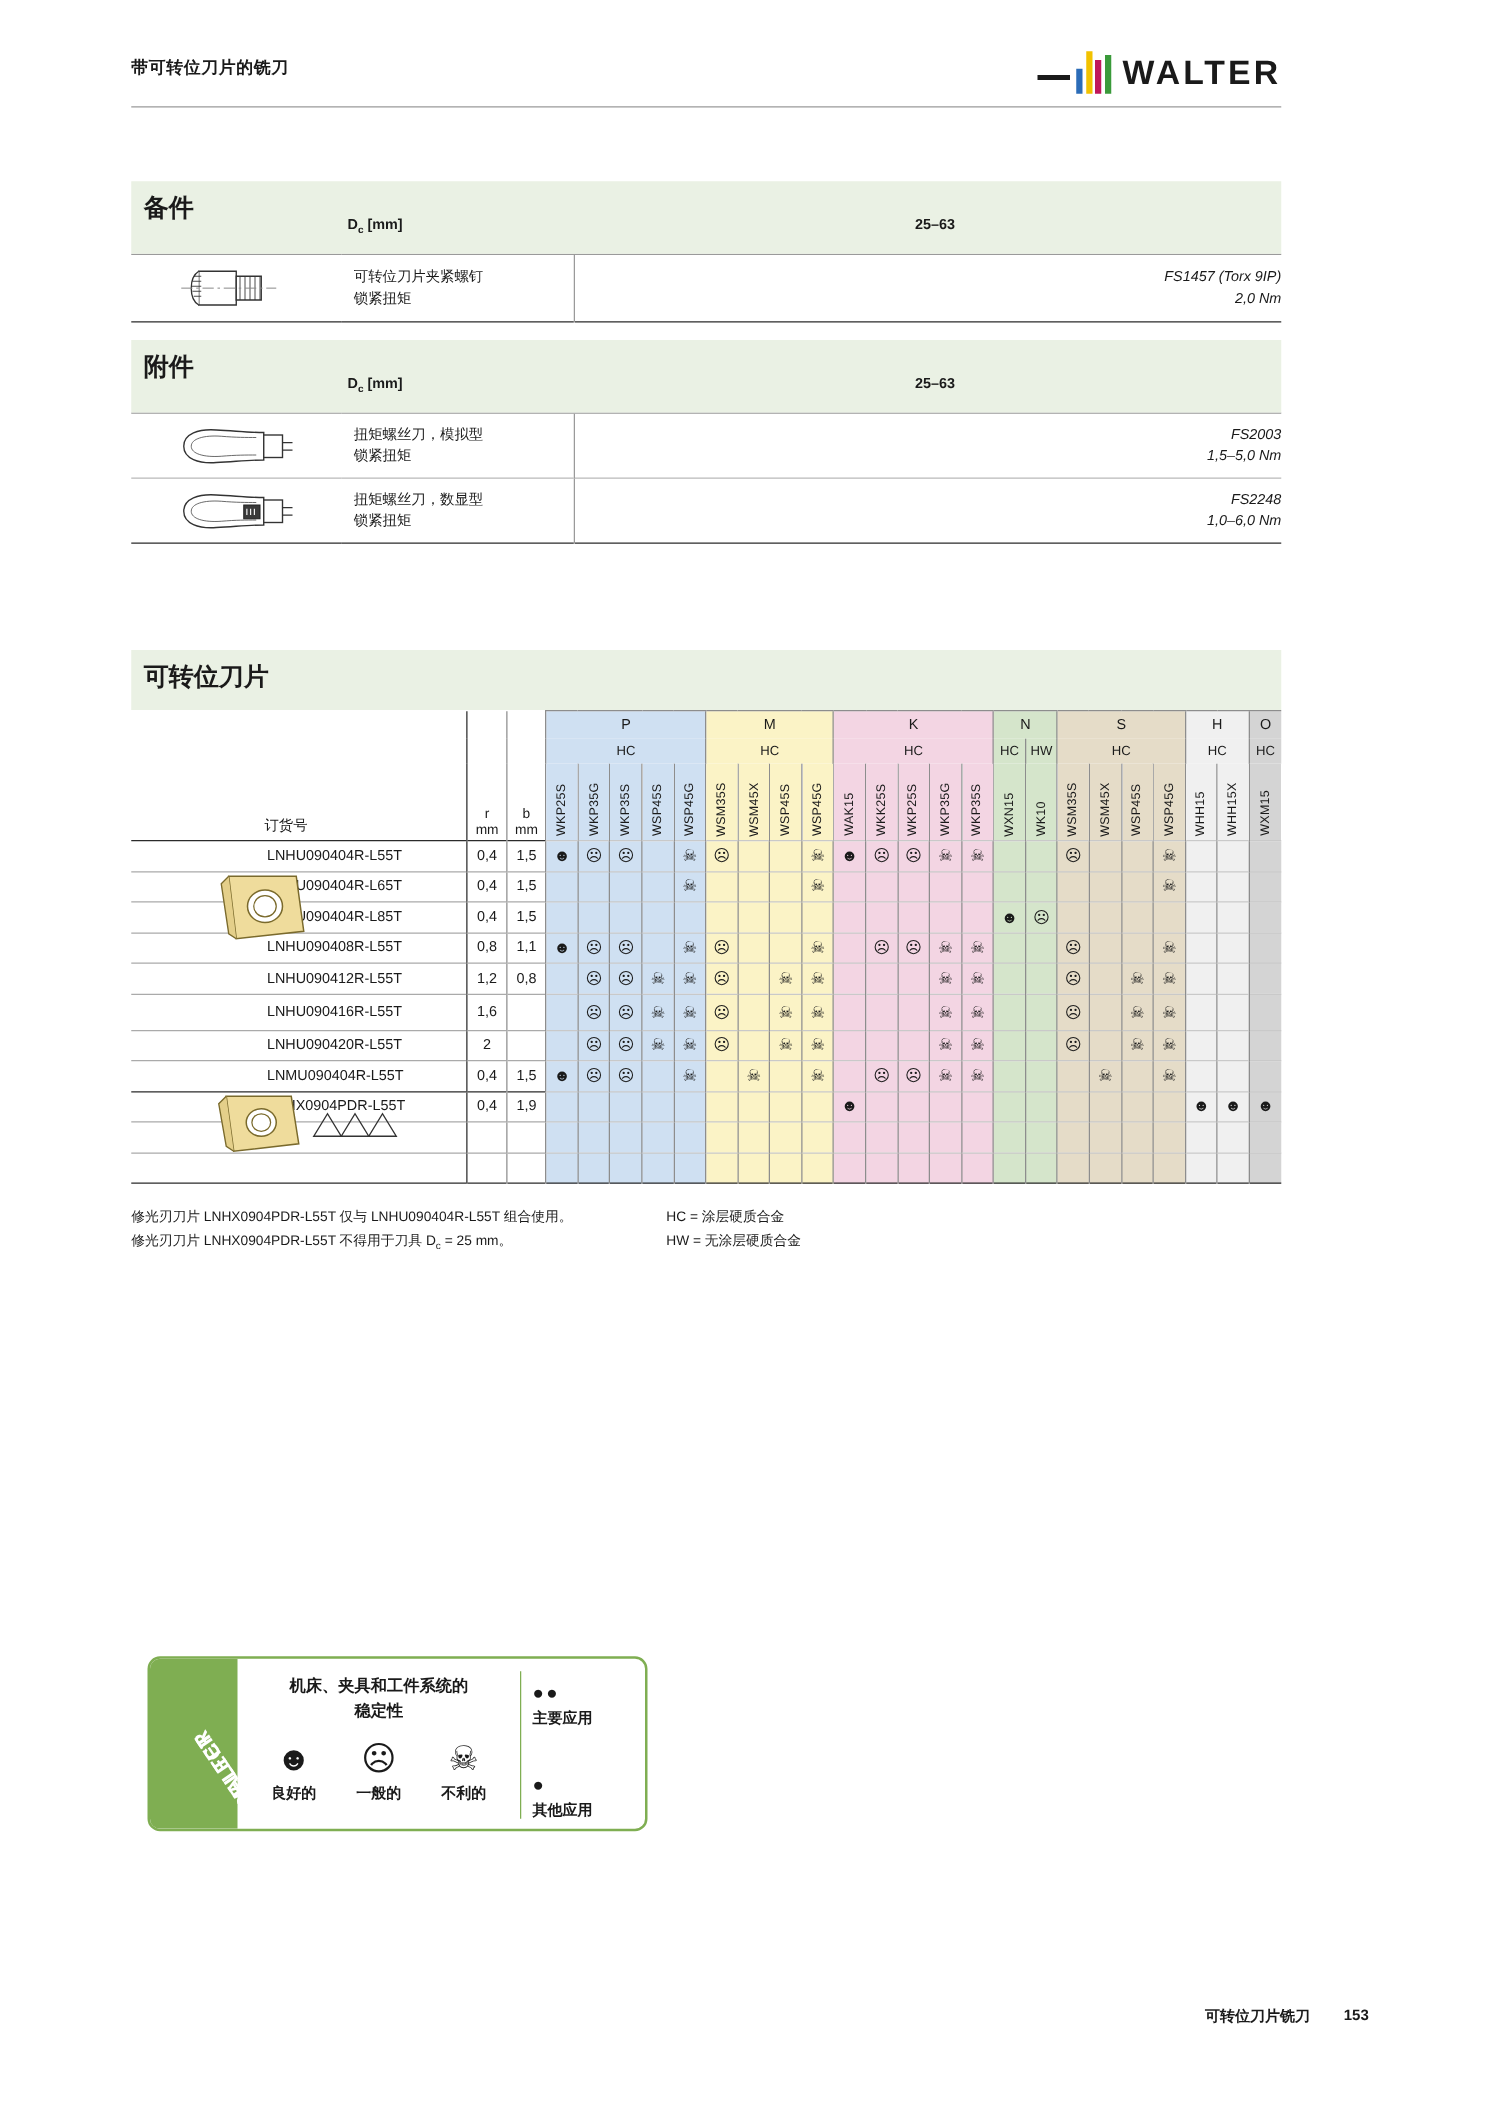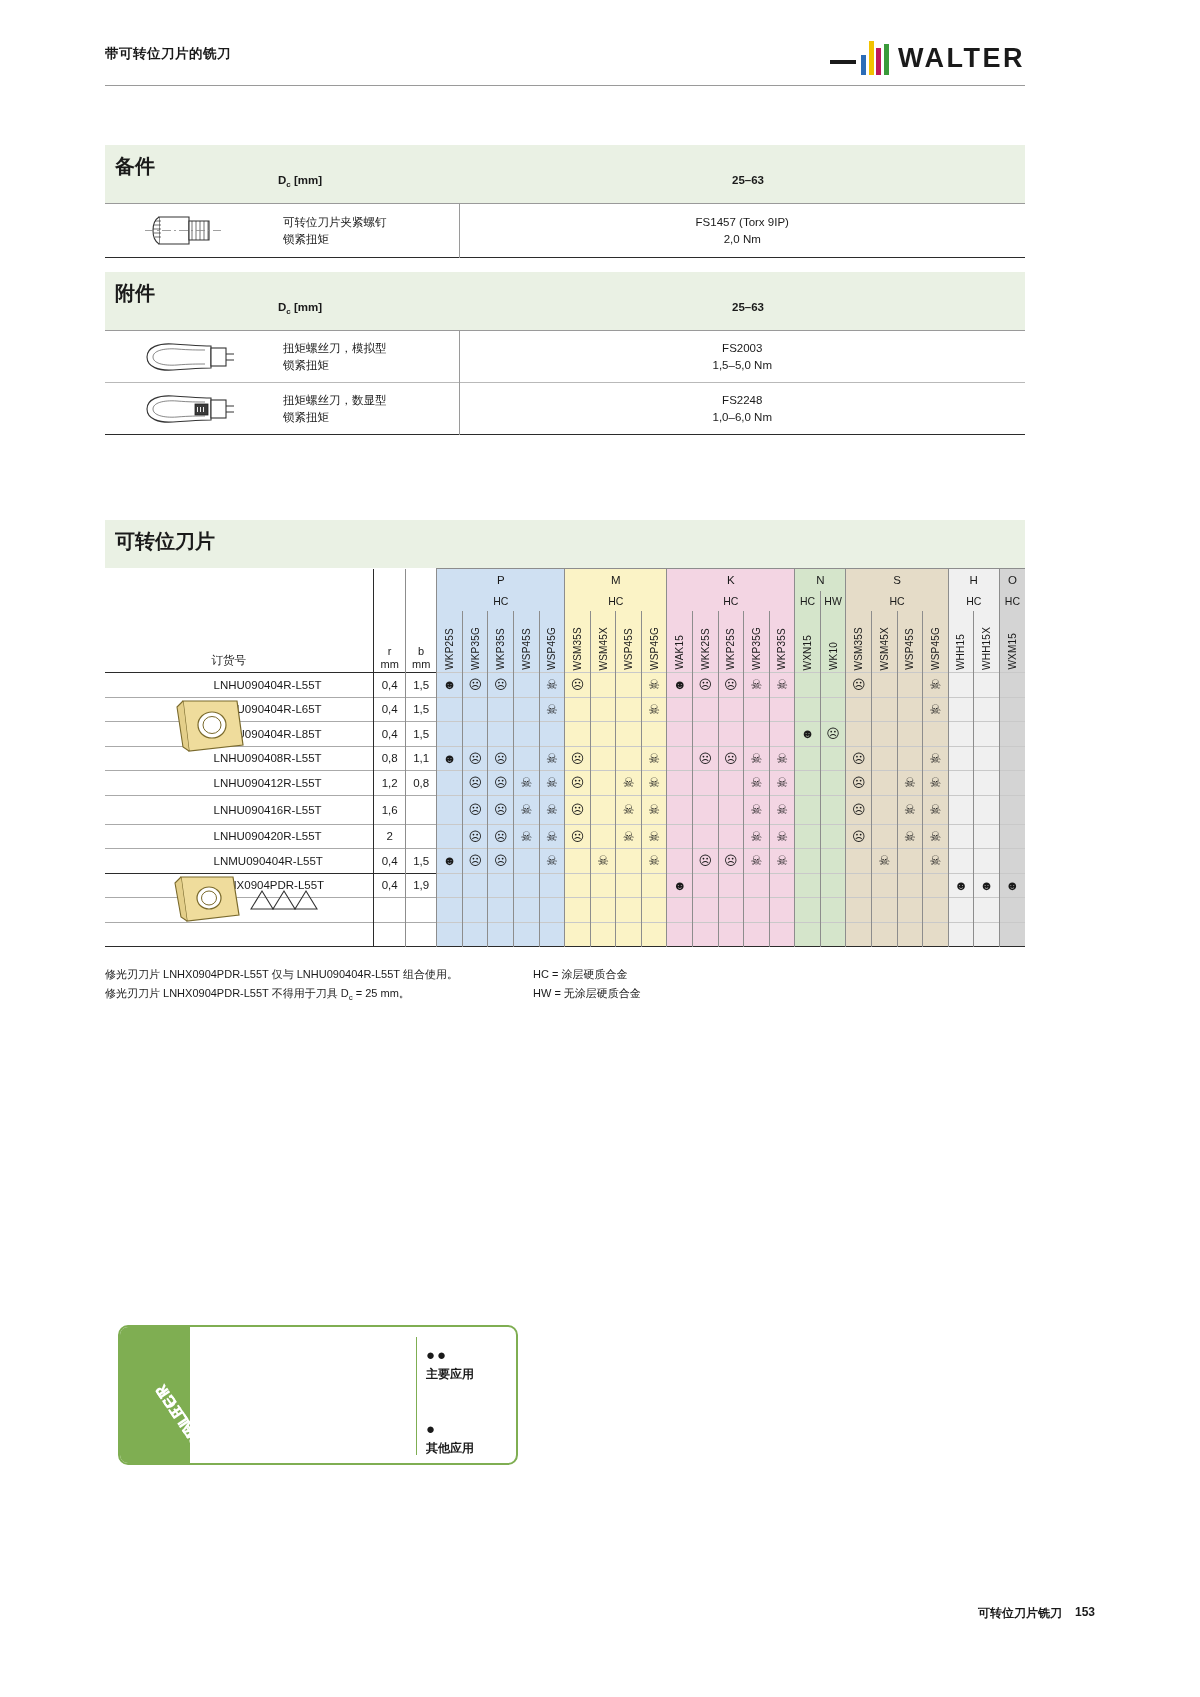--- a/index.html
+++ b/index.html
@@ -29,21 +29,21 @@
   .sect-head { background:#eaf1e4; height:58px; position:relative; }
   .sect-title { position:absolute; left:10px; top:8px; font-size:20px; font-weight:bold; }
   .sect-dc { position:absolute; left:173px; top:29px; font-size:11.5px; font-weight:bold; }
   .sect-dc sub { font-size:8px; }
   .dc-val { position:absolute; top:29px; font-size:11.5px; font-weight:bold; }
 
   table.acc { border-collapse:collapse; width:920px; table-layout:fixed; }
   table.acc td { font-size:11.5px; vertical-align:middle; padding:0; }
   .c-icon { width:168px; }
   .c-desc { width:186px; }
-  .c-val  { width:566px; text-align:center; }
+  .c-val  { width:566px; text-align:right;font-style:italic; }
   .rowline td { border-top:1px solid #9a9a9a; }
   .rowline-thin td { border-top:1px solid #b9b9b9; }
   .vsep { border-left:1px solid #9a9a9a; }
   .desc-txt { line-height:1.45; padding-left:10px; }
   .val-txt { line-height:1.45; }
   .botline { border-top:1px solid #2b2b2b; }
 
   
   .icn { display:block; margin:0 auto; }
 
@@ -709,27 +709,45 @@
     <div>HW = 无涂层硬质合金</div>
   </div>
 
   <div class="select-box">
     <div class="select-left">
       <span>
         <span>WALTER</span><br>
         <span>SELECT</span>
       </span>
     </div>
+    <div class="select-mid">
+      <div class="cap">机床、夹具和工件系统的</div>
+      <div class="cap">稳定性</div>
+      <div class="faces">
+        <div class="face">
+          <div class="f">☻</div>
+          <div class="t">良好的</div>
+        </div>
+        <div class="face">
+          <div class="f">☹</div>
+          <div class="t">一般的</div>
+        </div>
+        <div class="face">
+          <div class="f">☠</div>
+          <div class="t">不利的</div>
+        </div>
+      </div>
+    </div>
     <div class="select-div"></div>
     <div class="select-right">
       <div class="dots">●●</div>
       <div class="ln" style="margin-top:4px;">主要应用</div>
       <div class="dots" style="margin-top:38px;">●</div>
       <div class="ln" style="margin-top:4px;">其他应用</div>
     </div>
   </div>
 
   <div class="footer">
-    <div class="footer-txt" style="right:138px;">可转位刀片铣刀</div>
+    <div class="footer-txt" style="right:152px;">可转位刀片铣刀</div>
     <div class="footer-num">153</div>
   </div>
 
 </div>
 
 </body></html>

